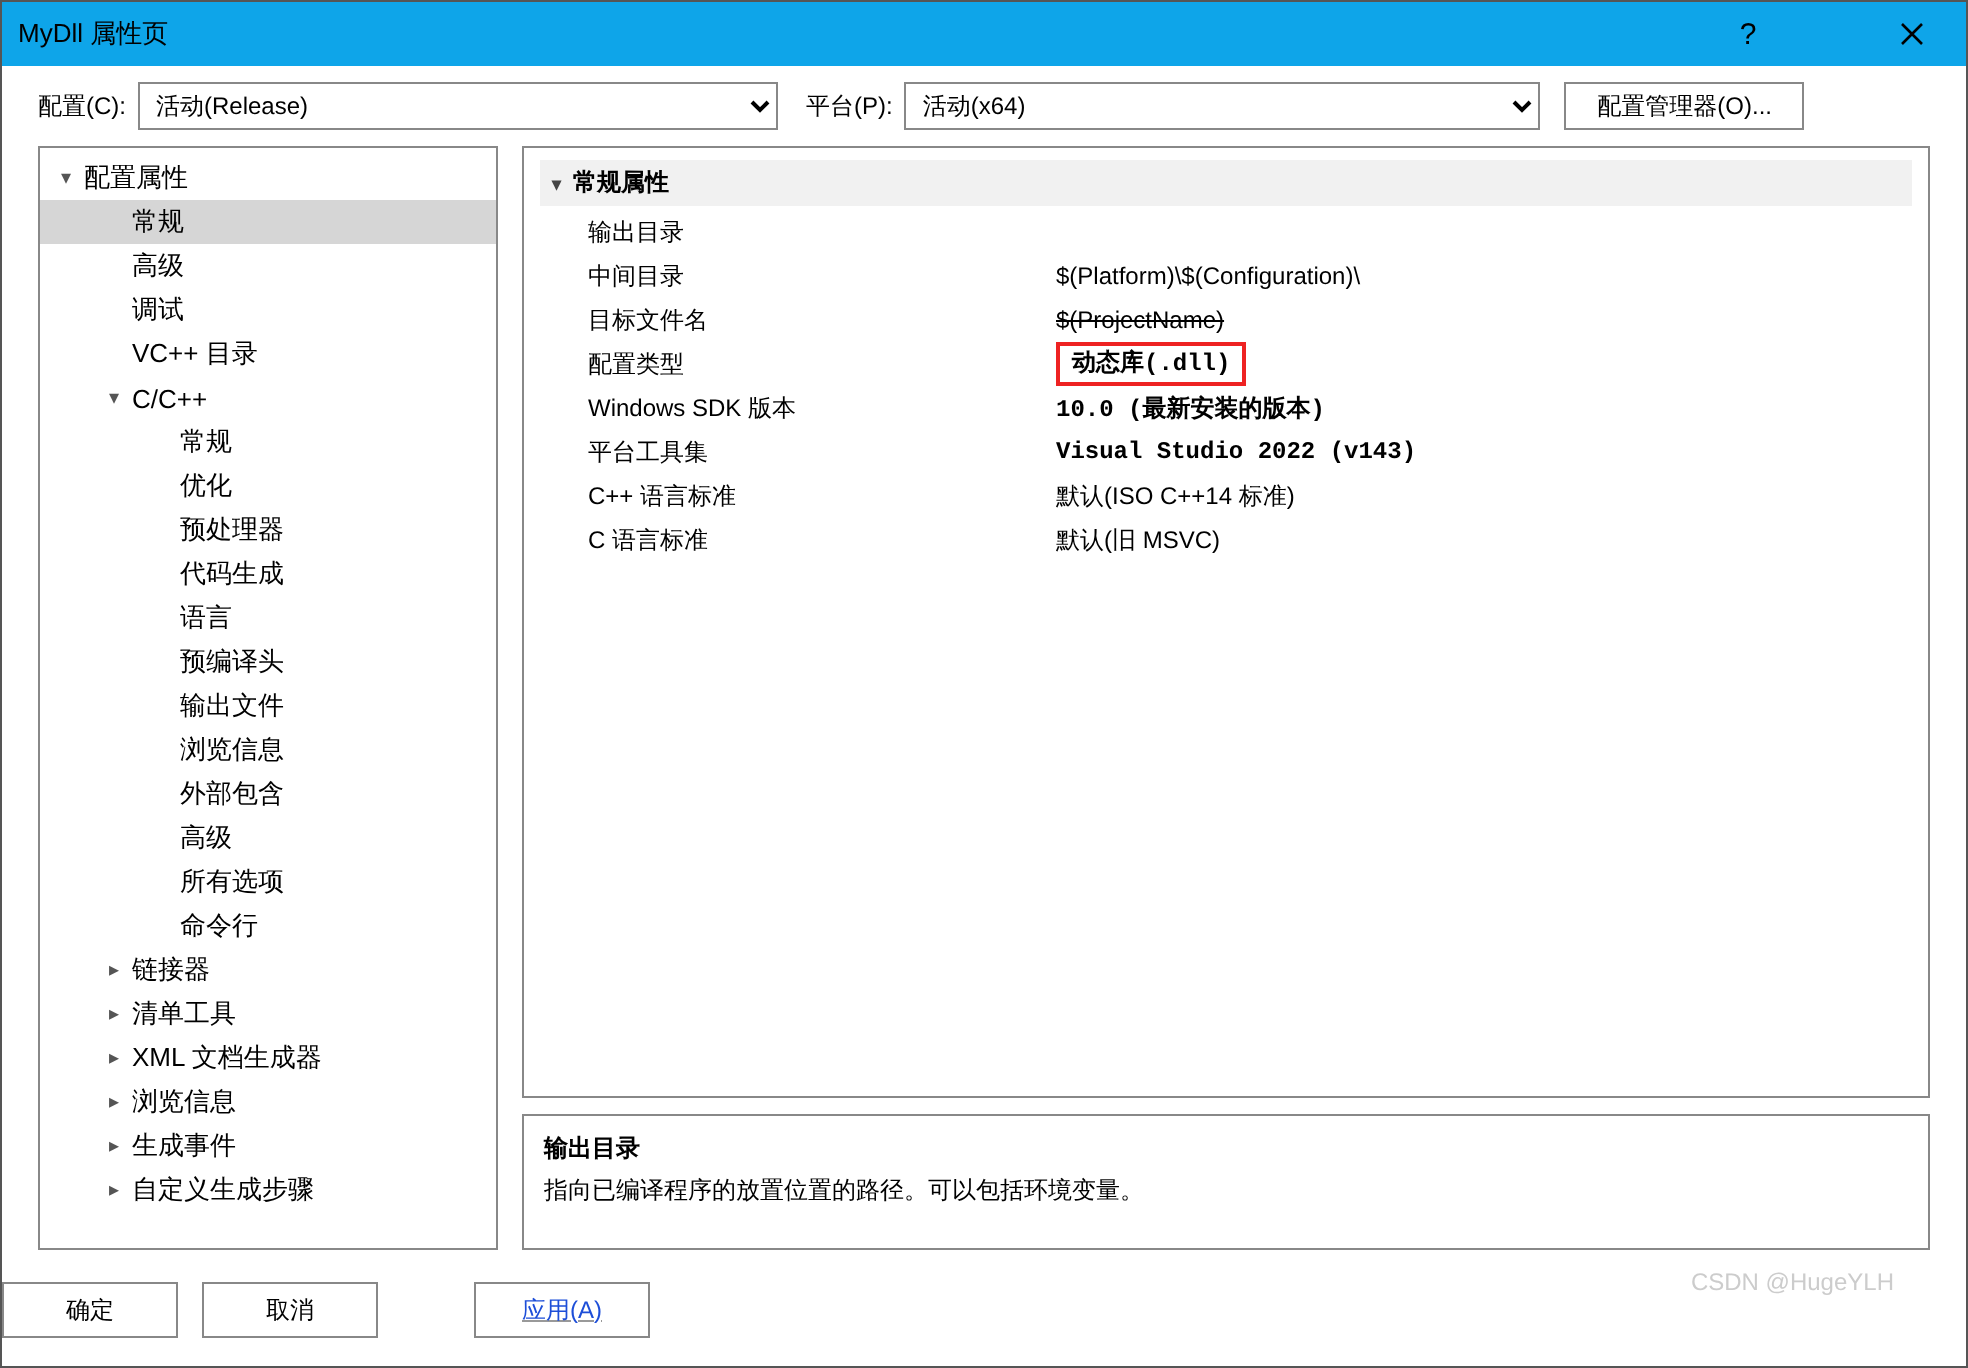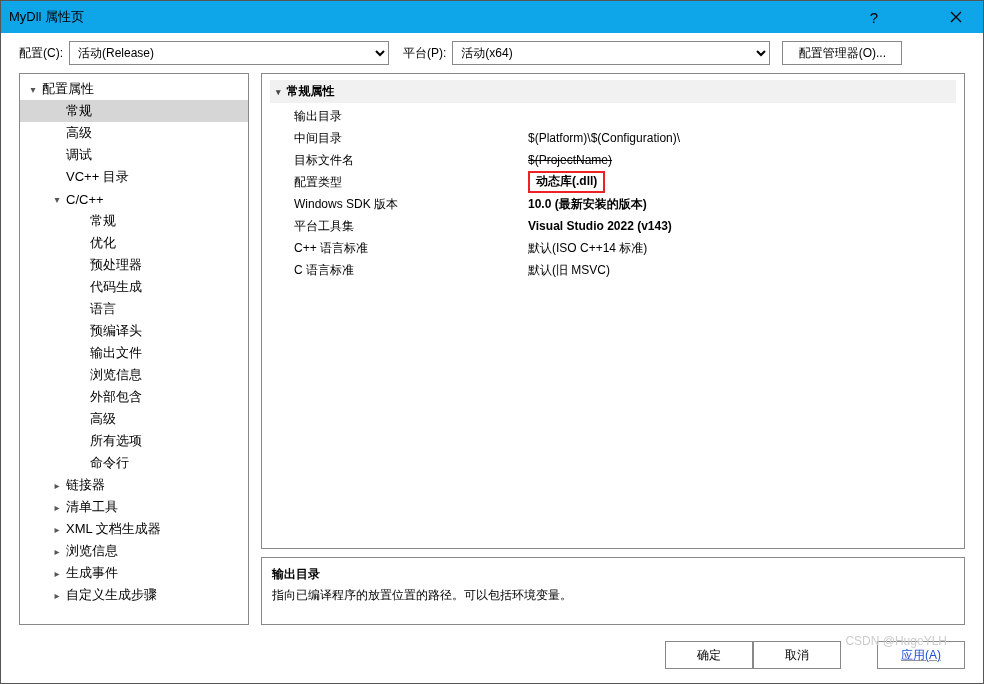--- a/index.html
+++ b/index.html
@@ -126,37 +126,36 @@
 .grid .row {
   display: flex;
   height: 22px;
   align-items: center;
 }
 .grid .row .k {
   width: 258px;
   padding-left: 24px;
 }
 .grid .row .v { flex: 1; }
-.grid .row .v.bold { font-weight: bold; }
+.grid .row .v.bold { font-weight: bold; font-family: Liberation Mono, monospace; }
 .grid .row .v .strike { text-decoration: line-through; }
 .redbox {
   border: 2px solid #e22;
   padding: 0 6px 1px 6px;
   display: inline-block;
 }
 .desc {
   border: 1px solid #888;
   padding: 8px 10px;
   height: 68px;
 }
 .desc .dh { font-weight: bold; margin-bottom: 4px;}
 .footer {
   display: flex;
-  justify-content: flex-end;
-  gap: 0;
+  gap: 12px;
   padding: 8px 18px 14px 0;
 }
 .footer button {
   font: inherit;
   border: 1px solid #888;
   background: #fff;
   height: 28px;
   width: 88px;
   cursor: pointer;
 }

